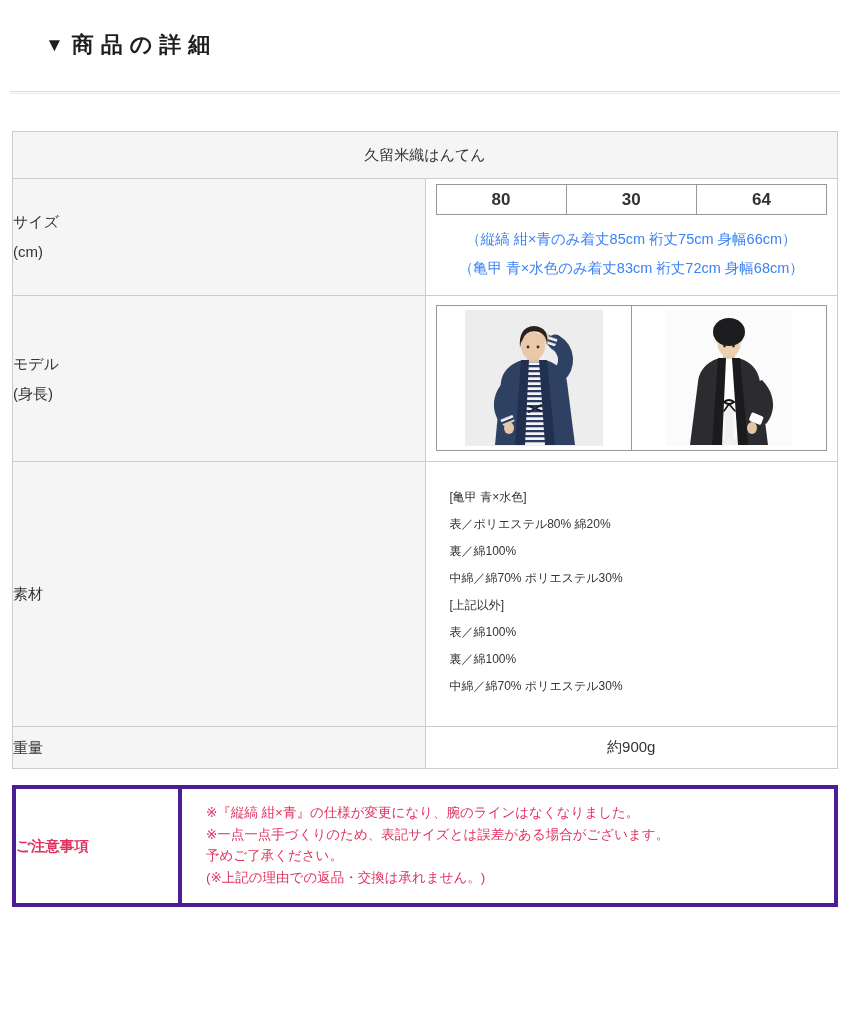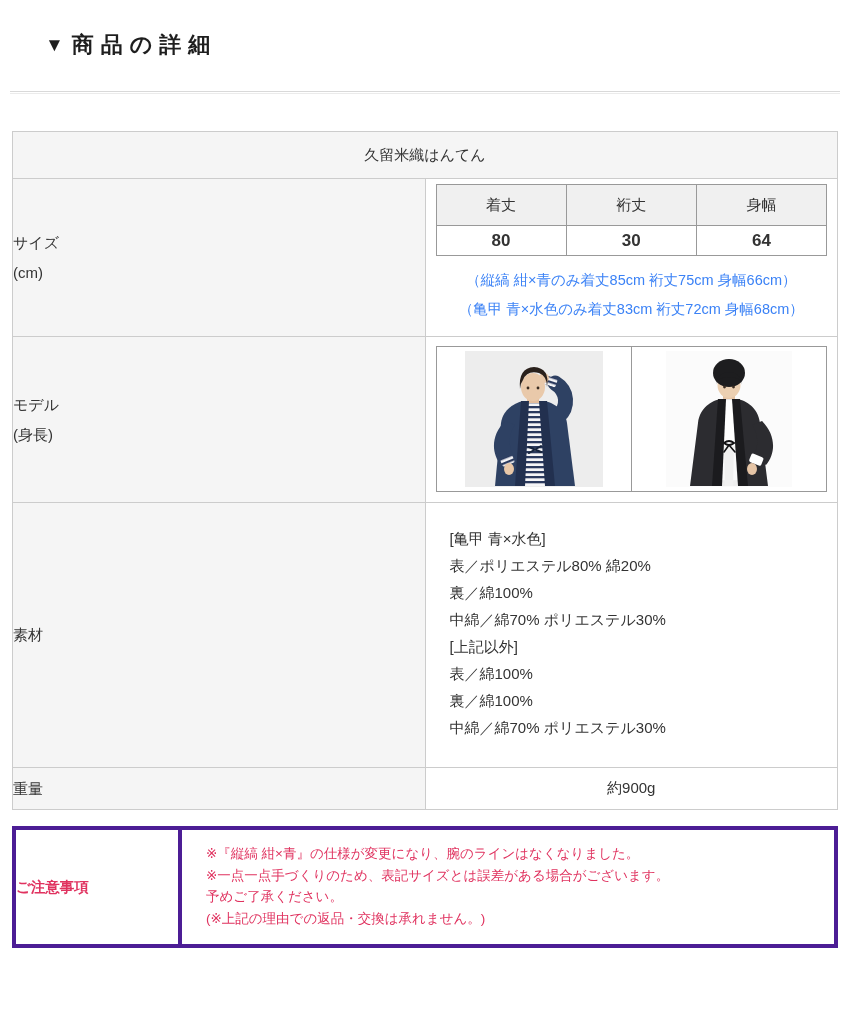--- a/index.html
+++ b/index.html
@@ -43,21 +43,21 @@
   .size-table th { height: 41px; background: #f0f0f0; font-weight: 400; font-size: 15px; }
   .size-table td { height: 30px; font-weight: 700; font-size: 17px; }
   .size-notes { margin-top: 10px; }
   .size-note { text-align: center; font-size: 14.5px; line-height: 29px; color: #3b82f6; }
   .model-content { padding: 9px 10px 10px; }
   .model-table .photo-cell { height: 145px; padding: 0; line-height: 0; }
   .model-table .caption-cell { height: 36px; font-size: 15px; font-weight: 400; }
   .photo { display: block; margin: 0 auto; }
   
   .material-cell { padding: 22px 10px 26px 24px; }
-  .material-line { font-size: 15px; line-height: 27px; text-align: left; }
+  .material-line { font-size: 12px; line-height: 27px; text-align: left; }
   
   .weight-label { height: 42px; }
   .weight-value { text-align: center; font-size: 15px; }
   
   table.notice {
     margin: 16px 12px 0; width: 826px;
     border-collapse: collapse; table-layout: fixed;
   }
   table.notice td { border: 4px solid #4c1d95; vertical-align: middle; }
   .notice-label {
@@ -86,25 +86,20 @@
       </tr>
 
       <tr>
         <td class="label-cell">
           <div>サイズ</div>
           <div>(cm)</div>
         </td>
         <td class="content-cell">
           <table class="inner size-table">
             <tbody>
-              <tr>
-                <th>着丈</th>
-                <th>裄丈</th>
-                <th>身幅</th>
-              </tr>
               <tr>
                 <td>80</td>
                 <td>30</td>
                 <td>64</td>
               </tr>
             </tbody>
           </table>
           <div class="size-notes">
             <div class="size-note">（縦縞 紺×青のみ着丈85cm 裄丈75cm 身幅66cm）</div>
             <div class="size-note">（亀甲 青×水色のみ着丈83cm 裄丈72cm 身幅68cm）</div>

